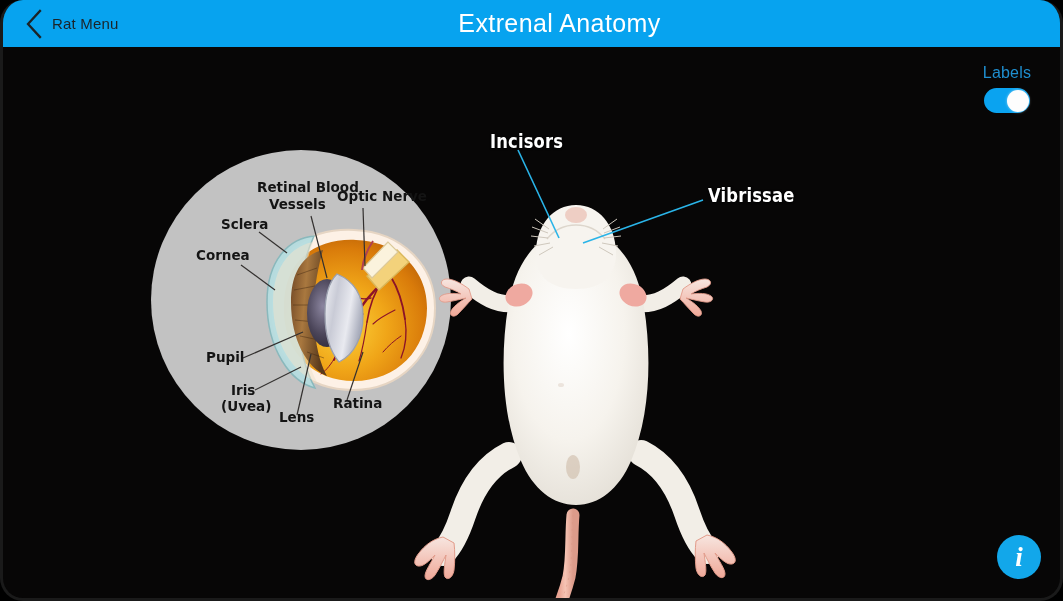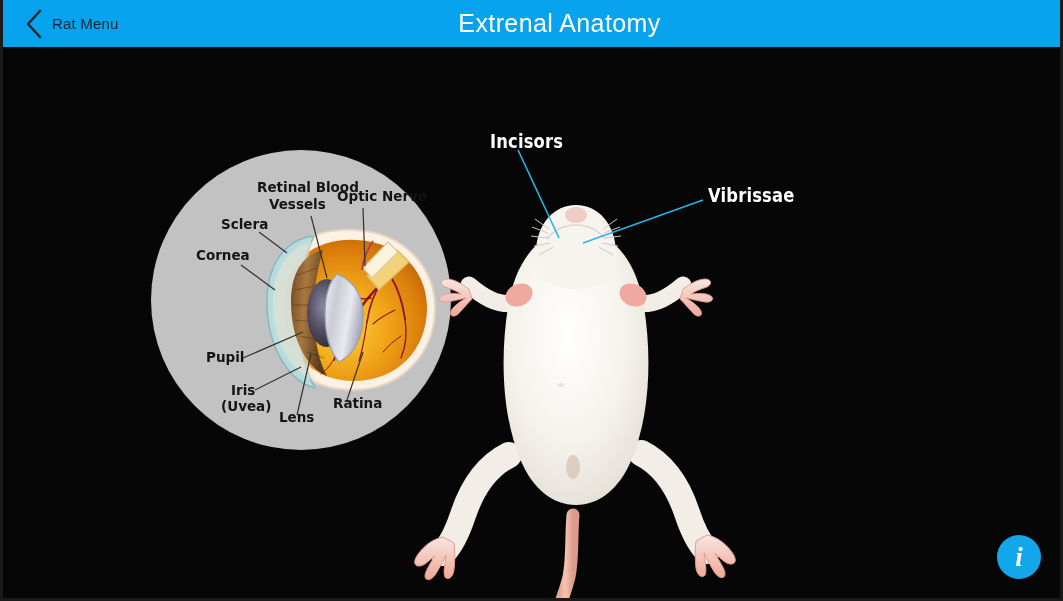--- a/index.html
+++ b/index.html
@@ -163,21 +163,21 @@
     position: absolute;
     left: 0; top: 0;
     width: 1063px;
     height: 601px;
     pointer-events: none;
   }
 </style>
 </head>
 <body>
 
-<div id="app" style="background: rgb(7, 6, 6);">
+<div id="app" style="background: rgb(7, 6, 6); border-radius: 23px;">
 
   <div id="header" style="background: rgb(7, 163, 239);">
     <div id="back-button">
       <svg id="back-chevron" viewBox="0 0 18 30">
         <polyline points="15,2 3,15 15,28" fill="none" stroke="#1b2428" stroke-width="2.3" stroke-linecap="square" stroke-linejoin="miter"></polyline>
       </svg>
       <span id="back-label" style="color: rgb(27, 36, 40);">Rat Menu</span>
     </div>
     <div id="page-title" style="color: rgb(255, 255, 255);">Extrenal Anatomy</div>
   </div>
@@ -383,18 +383,24 @@
   </div>
 
   <svg id="callout-lines" viewBox="0 0 1063 601">
     <line id="calloutline0" stroke="#2ab4e8" stroke-width="1.6" x1="515" y1="150" x2="556" y2="238"></line>
     <line id="calloutline1" stroke="#2ab4e8" stroke-width="1.6" x1="700" y1="200" x2="580" y2="243"></line>
   </svg>
 
   <div class="callout-text" id="label-incisors">Incisors</div>
   <div class="callout-text" id="label-vibrissae">Vibrissae</div>
 
+  <div id="labels-control">
+    <div id="labels-caption" style="color: rgb(31, 143, 208);">Labels</div>
+    <div id="labels-toggle" style="background: rgb(10, 163, 240);">
+      <div class="knob" style="background: rgb(253, 253, 253);"></div>
+    </div>
+  </div>
 
   <div id="info-button" style="background: rgb(18, 167, 234);">
     <div class="glyph">i</div>
   </div>
 
 </div>
 
 </body></html>

